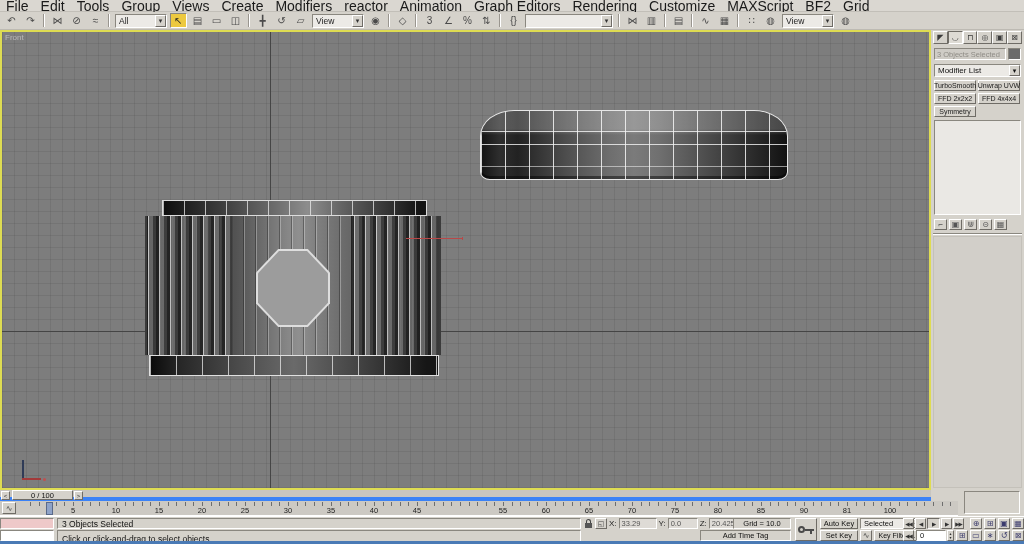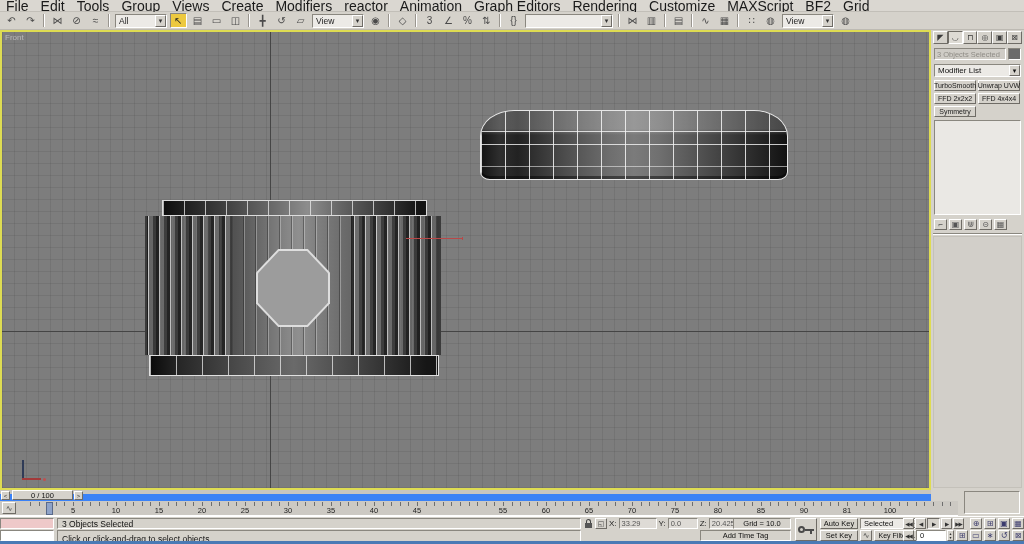--- a/index.html
+++ b/index.html
@@ -123,21 +123,21 @@
   .stack-icons { position:absolute; left:3px; top:188px; width:87px; height:12px;
     display:flex; gap:2px; align-items:center; }
   .stack-icon { width:13px; height:11px; display:flex; align-items:center; justify-content:center;
     font-size:8px; color:#555; border:1px solid; border-color:#fff #6f6c66 #6f6c66 #fff; }
   .cmd-divider { position:absolute; left:2px; top:203px; width:89px; height:2px;
     border-top:1px solid #8a877f; border-bottom:1px solid #fff; }
   .rollout-area { position:absolute; left:2px; top:206px; width:89px; height:252px;
     background:#d2cfc9; border:1px solid #c4c1ba; }
   
   .time-slider { position:absolute; left:0; top:490px; width:931px; height:11px;
-    background:#c8c5bf; border-bottom:7px solid #3b82f6; }
+    background:#c8c5bf; border-bottom:4px solid #3b82f6; }
   .ts-btn { position:absolute; top:1px; width:9px; height:9px; font-size:6px; display:flex;
     align-items:center; justify-content:center; color:#333; background:#d5d2cb;
     border:1px solid; border-color:#fff #6f6c66 #6f6c66 #fff; }
   .ts-handle { position:absolute; left:12px; top:0; width:61px; height:10px; font-size:7.5px;
     display:flex; align-items:center; justify-content:center; background:#d5d2cb; color:#111;
     border:1px solid; border-color:#fff #6f6c66 #6f6c66 #fff; }
   
   .track-bar { position:absolute; left:0; top:501px; width:958px; height:15px; background:#ccc9c3;
     border-bottom:1px solid #fff; }
   .tb-curve-btn { position:absolute; left:2px; top:1px; width:14px; height:12px; display:flex;

